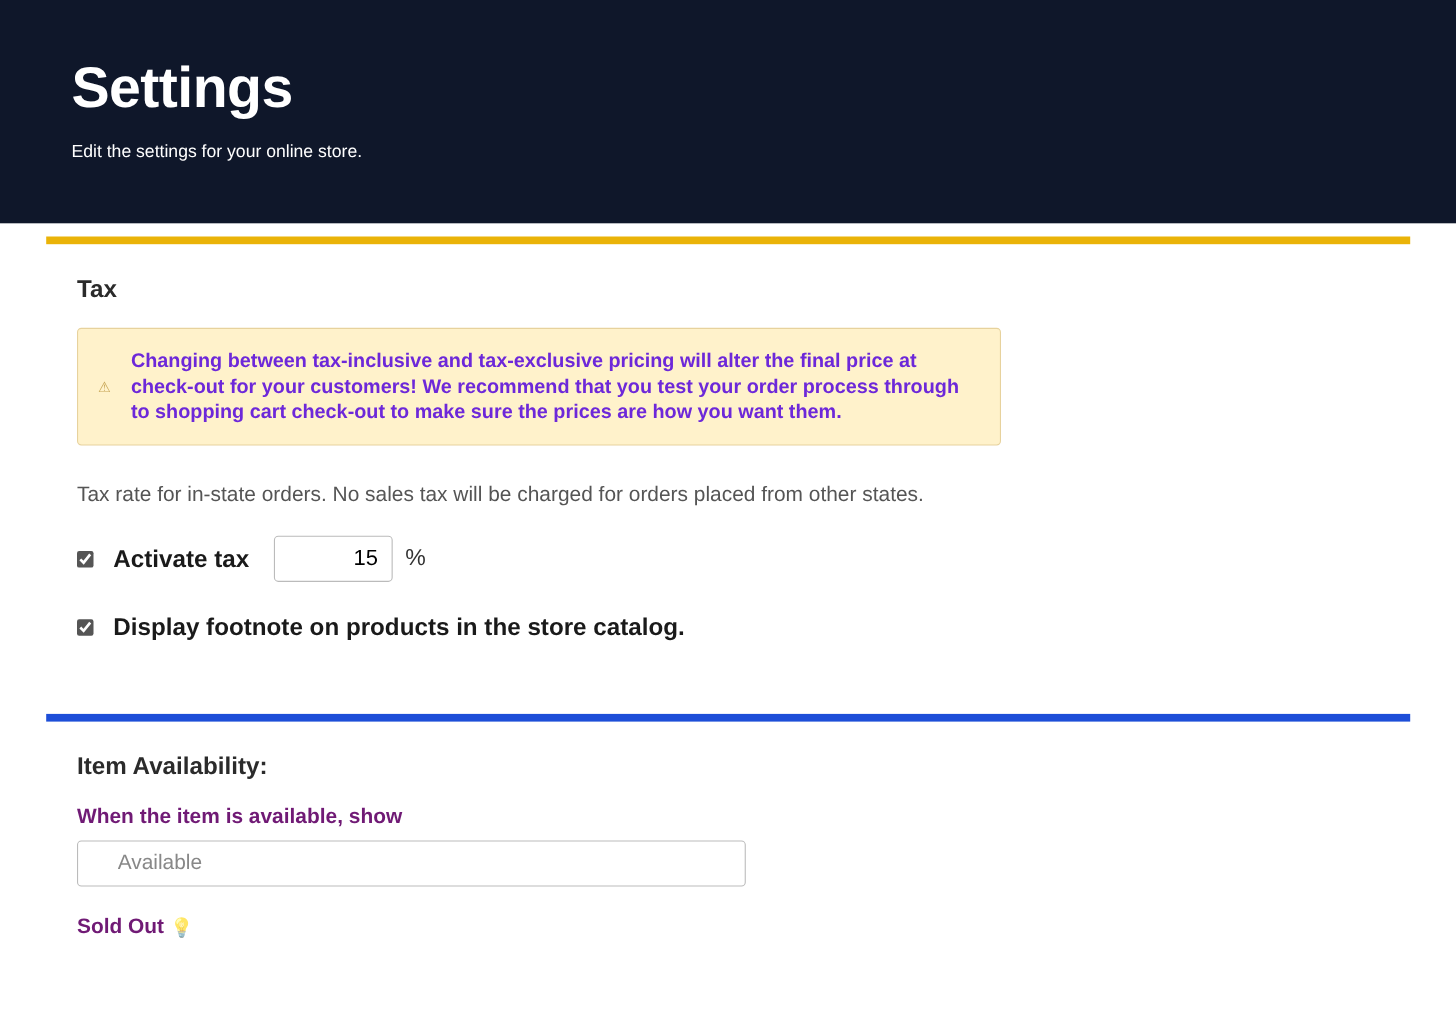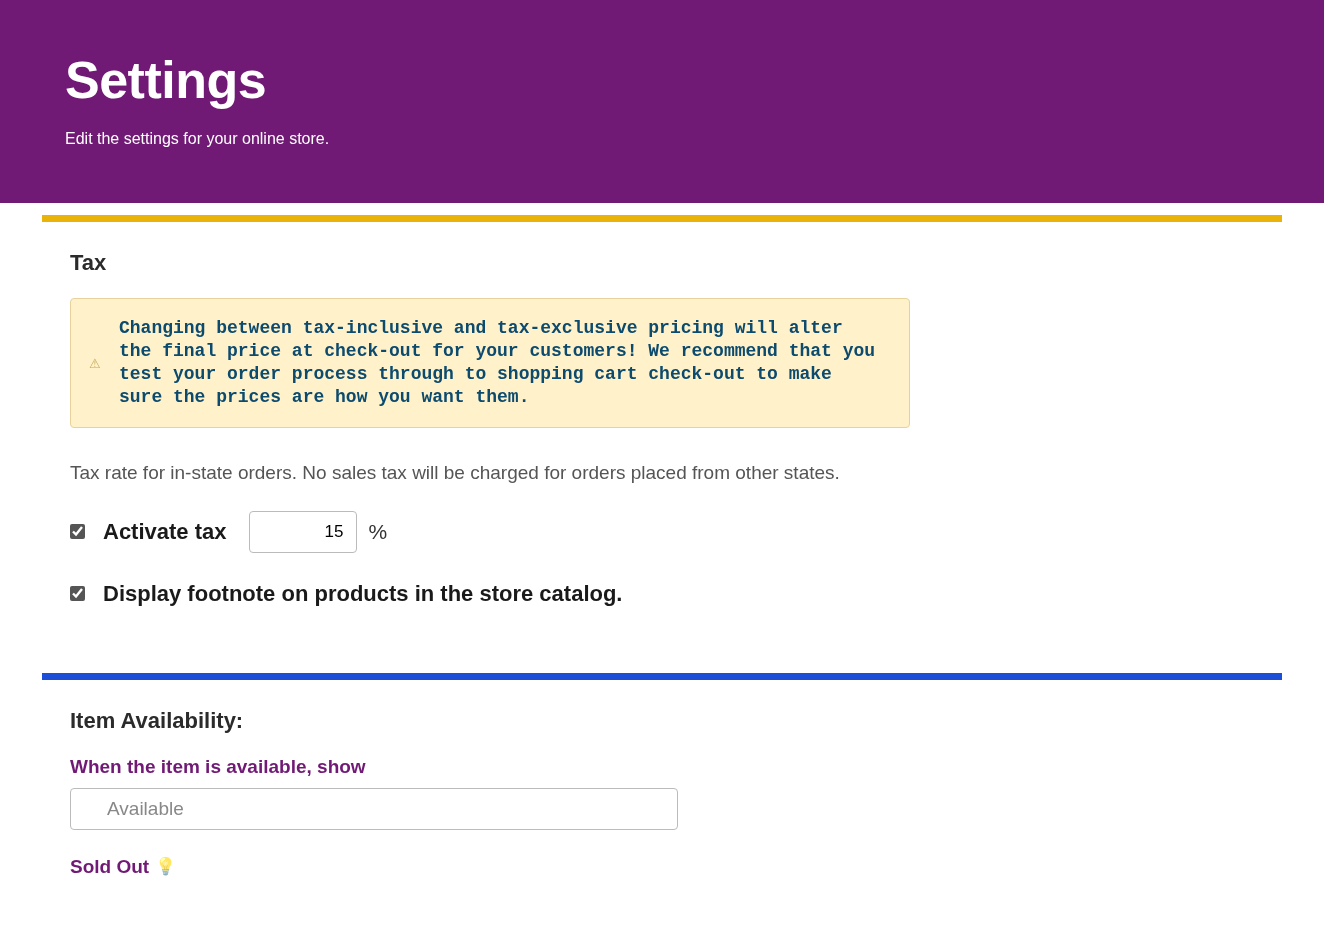--- a/index.html
+++ b/index.html
@@ -6,21 +6,21 @@
       box-sizing: border-box;
       margin: 0;
       padding: 0;
     }
     body {
       font-family: -apple-system, BlinkMacSystemFont, "Segoe UI", Helvetica, Arial, sans-serif;
       background: #ffffff;
       color: #333;
     }
     .header {
-      background: #701a75;
+      background: #0f172a;
       padding: 50px 65px 55px 65px;
     }
     .header h1 {
       color: #ffffff;
       font-size: 52px;
       font-weight: 700;
       margin-bottom: 20px;
       letter-spacing: -0.5px;
     }
     .header p {
@@ -59,22 +59,21 @@
       left: 18px;
       top: 50%;
       transform: translateY(-50%);
       font-size: 13px;
       color: #c9a859;
     }
     .warning-box p {
       font-weight: 700;
       font-size: 18px;
       line-height: 1.28;
-      color: #0c4a6e;
-      font-family: Liberation Mono, monospace;
+      color: #6d28d9;
     }
     .description {
       font-size: 19px;
       color: #555;
       line-height: 1.6;
       margin-bottom: 22px;
       max-width: 780px;
     }
     .form-row {
       display: flex;
@@ -91,21 +90,21 @@
       font-size: 22px;
       font-weight: 700;
       color: #1a1a1a;
     }
     .tax-input {
       margin-left: 22px;
       width: 108px;
       height: 42px;
       border: 1px solid #bbb;
       border-radius: 4px;
-      font-size: 17px;
+      font-size: 20px;
       text-align: right;
       padding: 0 12px;
       background: #fff;
     }
     .percent-sign {
       margin-left: 12px;
       font-size: 21px;
       color: #333;
     }
     .field-group {

